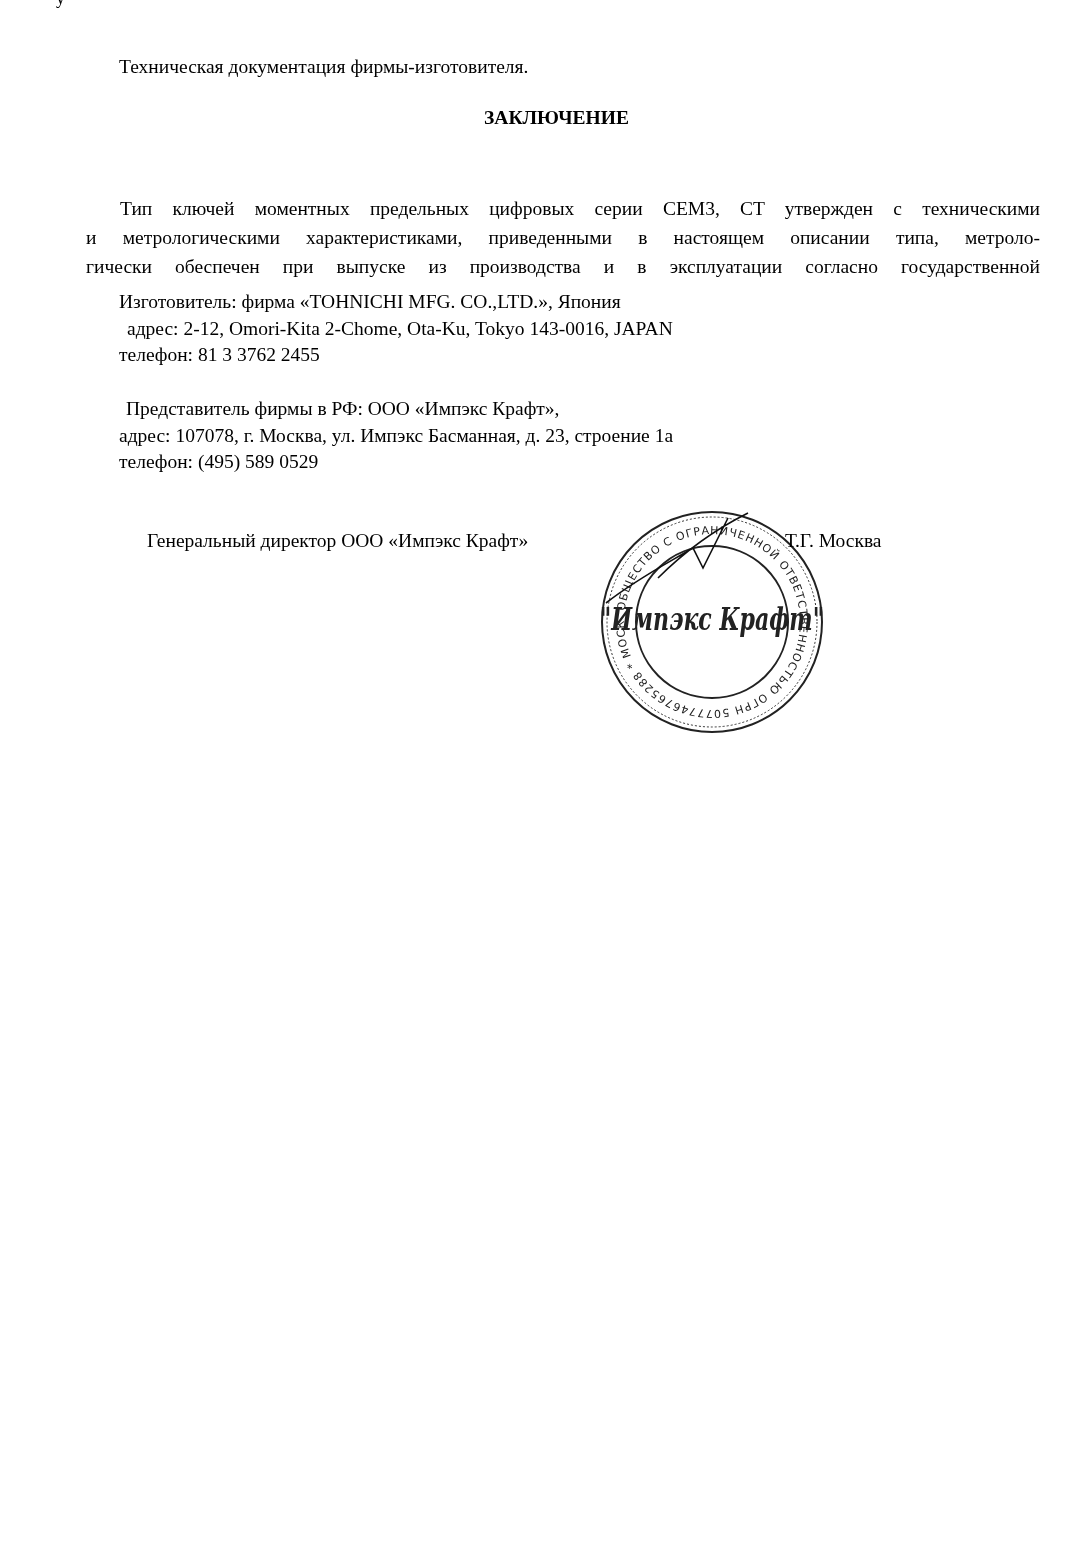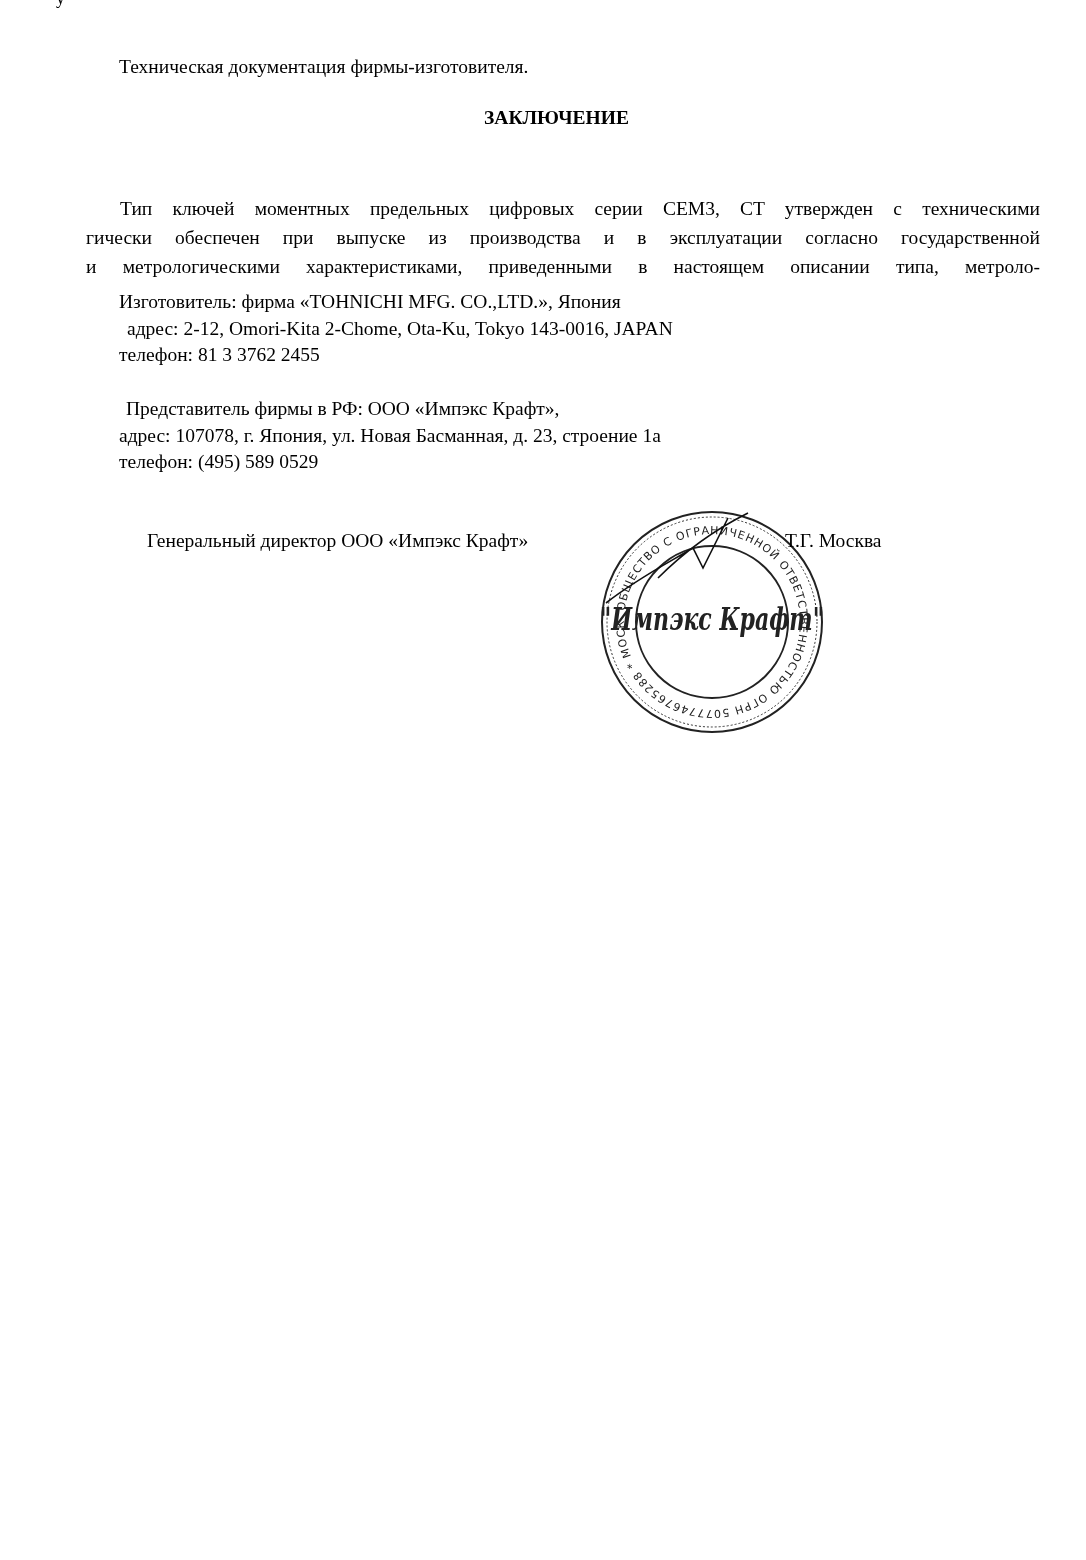--- a/index.html
+++ b/index.html
@@ -15,33 +15,33 @@
 <body>
 
 <div class="abs" style="left:56px; top:-12px; font-size:18px;">у</div>
 
 <div class="abs" style="left:119px; top:56px;font-family:Liberation Serif, serif;">Техническая документация фирмы-изготовителя.</div>
 
 <div class="abs" style="left:484px; top:107px;font-weight:bold;">ЗАКЛЮЧЕНИЕ</div>
 
 <div class="para" style="top:158px;margin-top:36px;">
   <span class="line" style="text-indent:34px;">Тип ключей моментных предельных цифровых серии CEM3, CT  утвержден с техническими</span>
+  <span class="line">и метрологическими характеристиками, приведенными в настоящем описании типа, метроло-</span>
   <span class="line">гически обеспечен при выпуске из производства и в эксплуатации согласно государственной</span>
-  <span class="line">и метрологическими характеристиками, приведенными в настоящем описании типа, метроло-</span>
 </div>
 
 <div>
   <div class="abs" style="left:119px; top:291px;">Изготовитель: фирма «TOHNICHI MFG. CO.,LTD.», Япония</div>
   <div class="abs" style="left:127px; top:318px;">адрес: 2-12, Omori-Kita 2-Chome, Ota-Ku, Tokyo 143-0016, JAPAN</div>
   <div class="abs" style="left:119px; top:344px;">телефон: 81 3 3762 2455</div>
 </div>
 
 <div>
   <div class="abs" style="left:119px; top:398px;margin-left:7px;">Представитель фирмы в РФ: ООО «Импэкс Крафт»,</div>
-  <div class="abs" style="left:119px; top:425px;">адрес: 107078,  г. Япония, ул. Новая Басманная, д. 23, строение 1а</div>
+  <div class="abs" style="left:119px; top:425px;">адрес: 107078,  г. Москва, ул. Импэкс Басманная, д. 23, строение 1а</div>
   <div class="abs" style="left:119px; top:451px;">телефон: (495) 589 0529</div>
 </div>
 
 <div class="abs" style="left:119px; top:530px;margin-left:28px;">Генеральный директор ООО «Импэкс Крафт»</div>
 
 <svg class="stamp" viewBox="0 0 228 228">
   <defs>
     <path id="ringPath" d="M114,114 m-88,0 a88,88 0 1,1 176,0 a88,88 0 1,1 -176,0"></path>
   </defs>
   <circle cx="114" cy="114" r="110" fill="none" stroke="#222" stroke-width="2"></circle>

